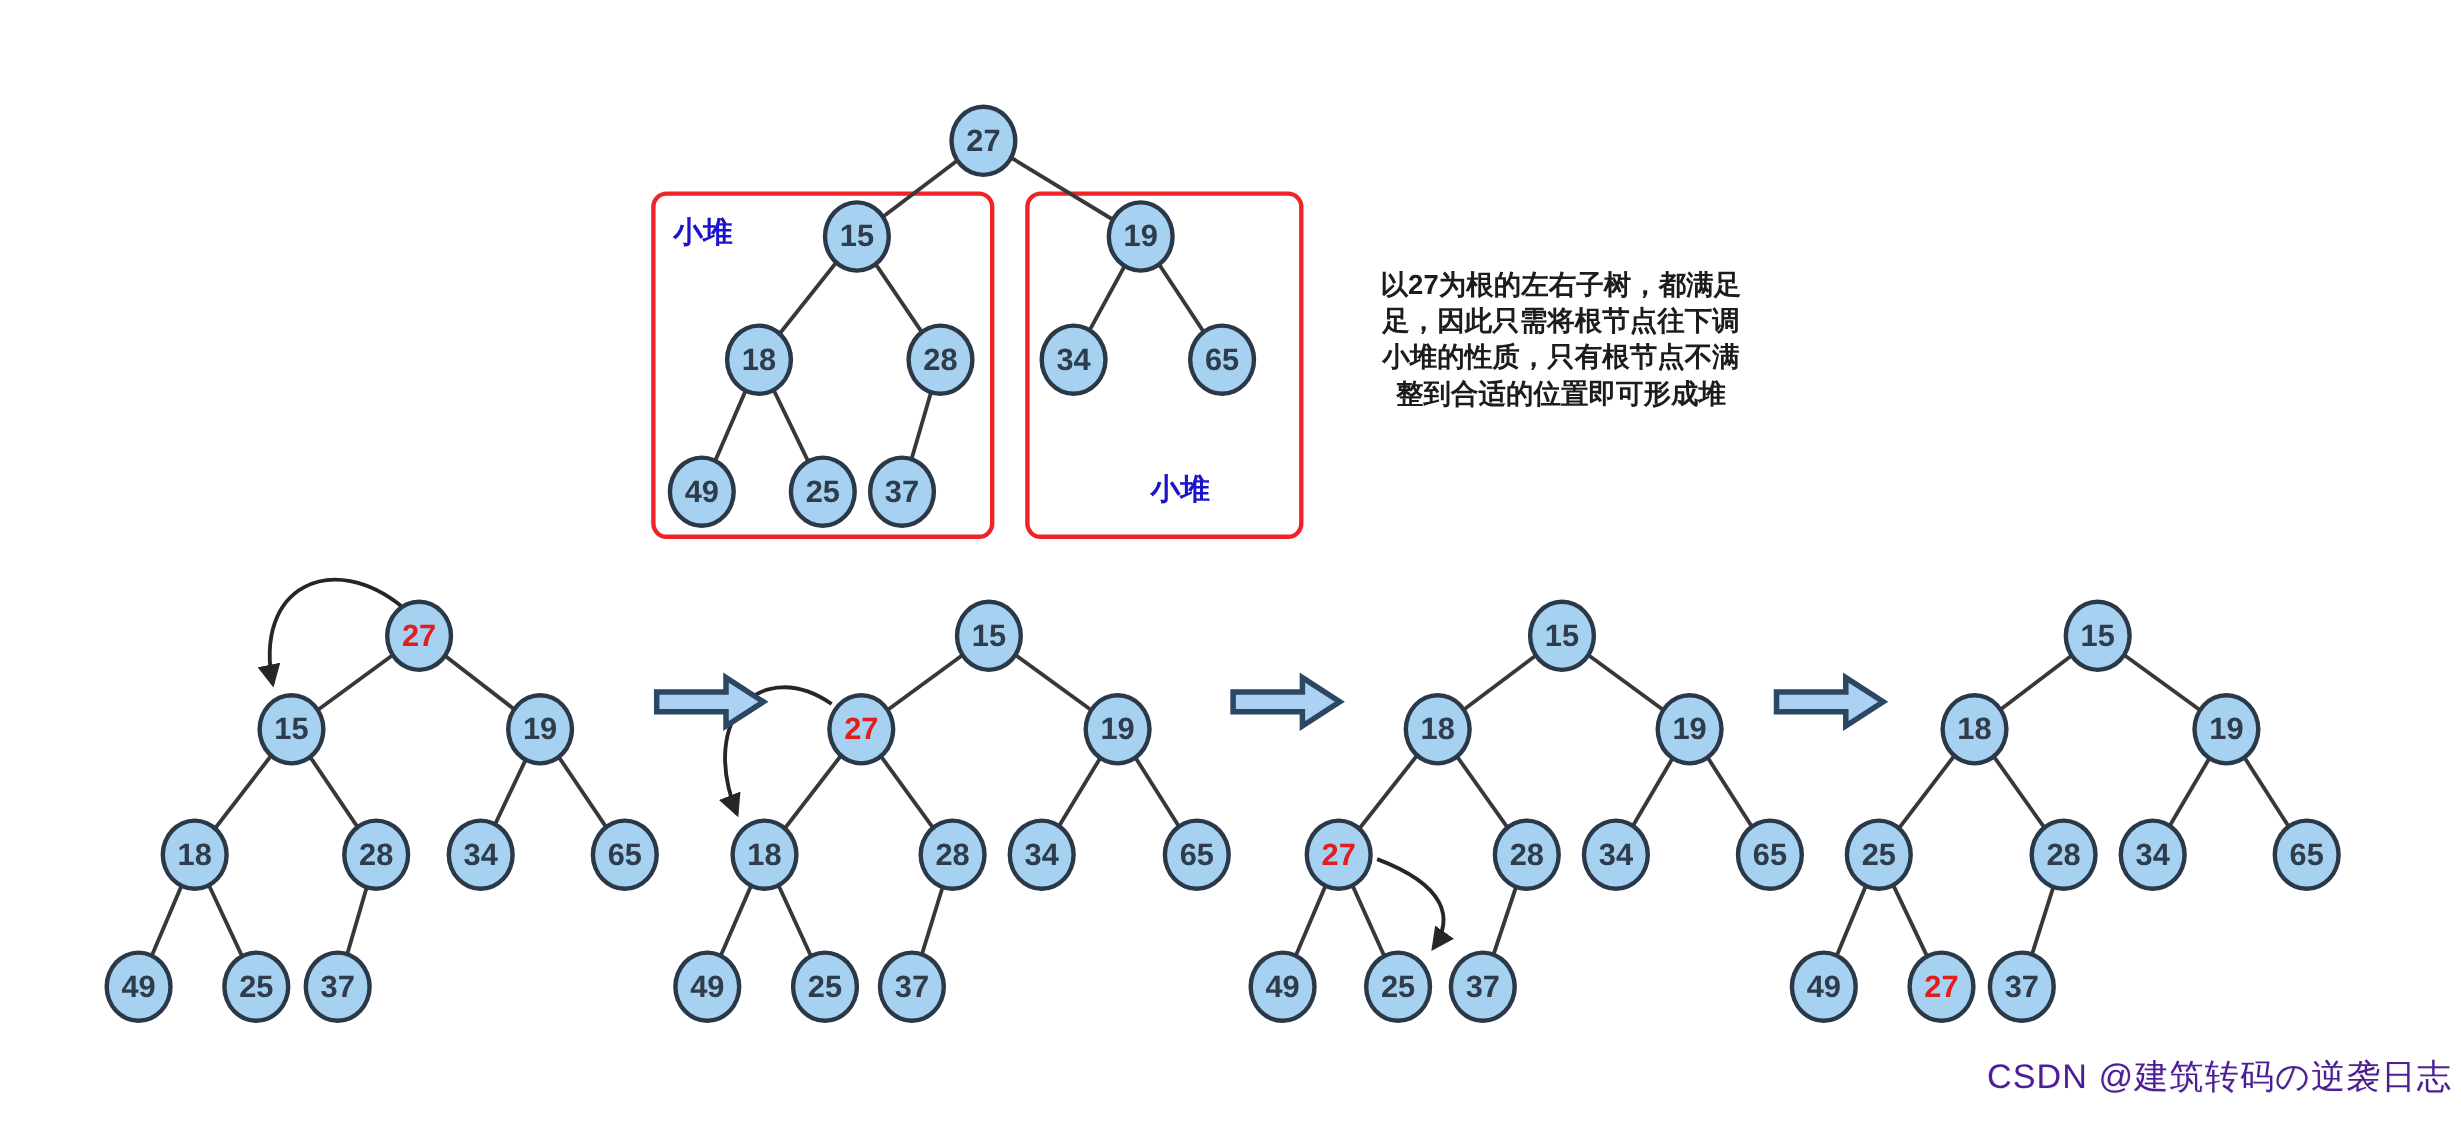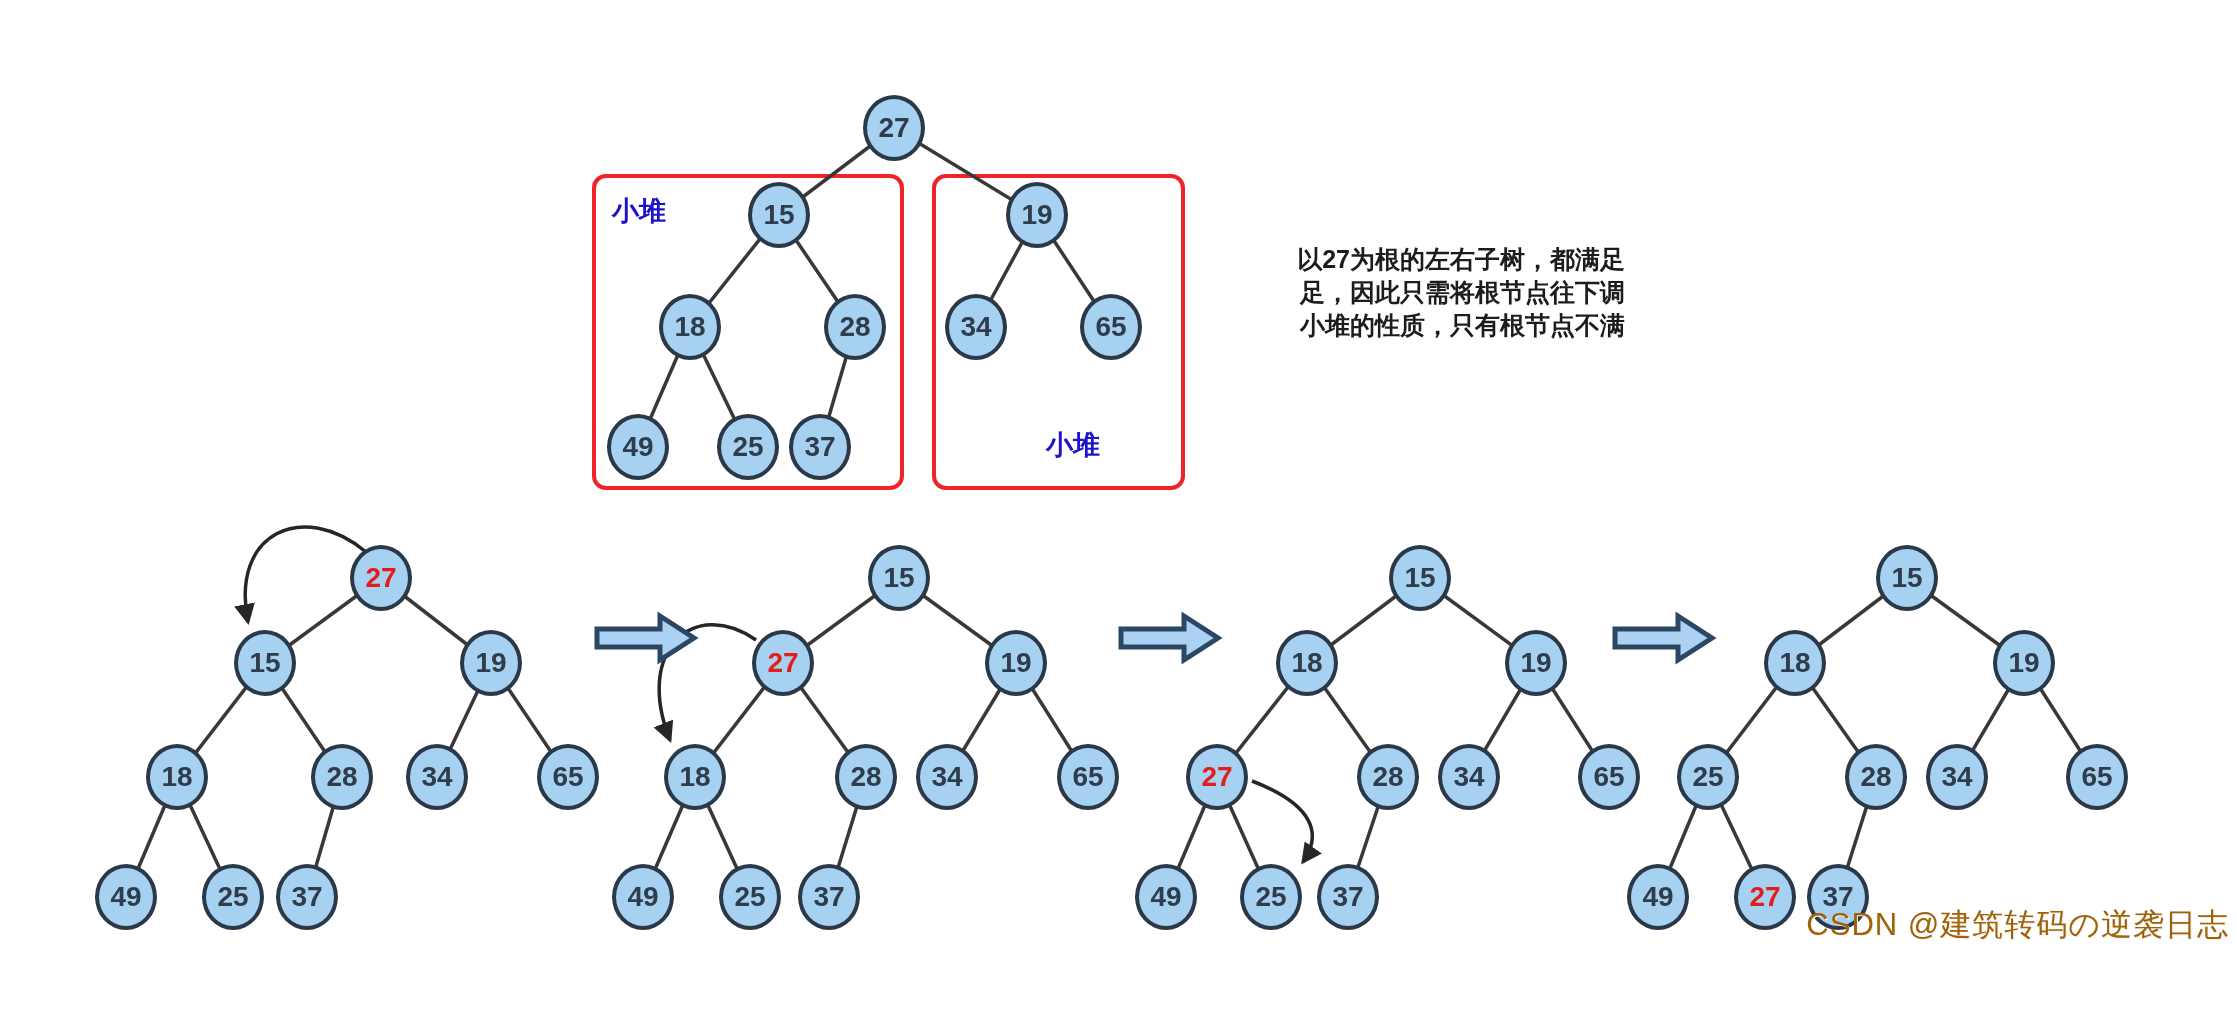--- a/index.html
+++ b/index.html
@@ -9,23 +9,23 @@
   .redbox{position:absolute;border:4px solid #ee2429;border-radius:14px;background:transparent;z-index:1;box-sizing:border-box;}
   .box-left{left:592px;top:174px;width:312px;height:316px;}
   .box-right{left:932px;top:174px;width:253px;height:316px;}
   .heap-label{position:absolute;z-index:3;font-weight:700;font-size:27px;color:#1c13cb;}
   .label-left{left:612px;top:193px;}
   .label-right{left:1046px;top:427px;}
   .node{position:absolute;width:62px;height:66px;border-radius:50%;background:#a6d1f1;
         border:4px solid #2a3847;box-sizing:border-box;display:flex;align-items:center;justify-content:center;
         font-weight:700;font-size:28px;color:#2f3c4b;z-index:3;}
   .node.red{color:#e31d1c;}
-  .explanation{position:absolute;left:1213px;top:243px;width:412px;text-align:right;z-index:3;
+  .explanation{position:absolute;left:1213px;top:243px;width:412px;text-align:center;z-index:3;
                font-weight:700;font-size:25px;line-height:33px;color:#1c1c1c;}
-  .watermark{position:absolute;top:904px;right:8px;z-index:4;font-size:31px;color:#a16207;
+  .watermark{position:absolute;top:958px;right:8px;z-index:4;font-size:31px;color:#4c1d95;
              text-shadow:1px 1px 0 #f2f2f2;letter-spacing:1px;}
 </style>
 </head>
 <body>
 
 <div class="canvas">
 
   <svg class="overlay" viewBox="0 0 2237 1019" xmlns="http://www.w3.org/2000/svg">
     <defs>
       <marker id="ah" viewBox="0 0 10 10" refX="8.5" refY="5" markerWidth="21" markerHeight="21" orient="auto" markerUnits="userSpaceOnUse">
@@ -108,20 +108,21 @@
 
   <div class="redbox box-left"></div>
   <div class="redbox box-right"></div>
   <div class="heap-label label-left">小堆</div>
   <div class="heap-label label-right">小堆</div>
 
   <div class="explanation">
     <div>以27为根的左右子树，都满足</div>
     <div>足，因此只需将根节点往下调</div>
     <div>小堆的性质，只有根节点不满</div>
+    <div>整到合适的位置即可形成堆</div>
   </div>
 
   <div class="node" style="left:863px;top:95px">27</div>
   <div class="node" style="left:748px;top:182px">15</div>
   <div class="node" style="left:1006px;top:182px">19</div>
   <div class="node" style="left:659px;top:294px">18</div>
   <div class="node" style="left:824px;top:294px">28</div>
   <div class="node" style="left:945px;top:294px">34</div>
   <div class="node" style="left:1080px;top:294px">65</div>
   <div class="node" style="left:607px;top:414px">49</div>

